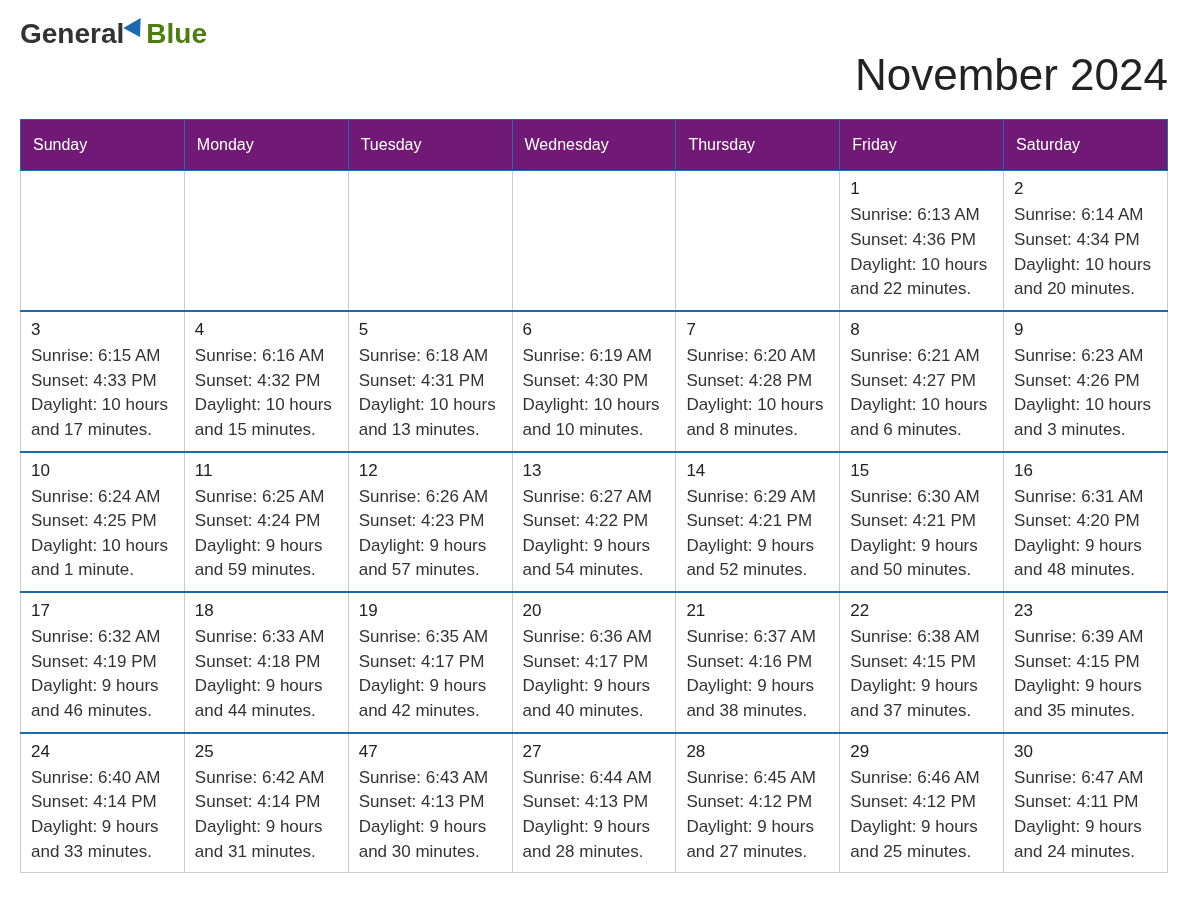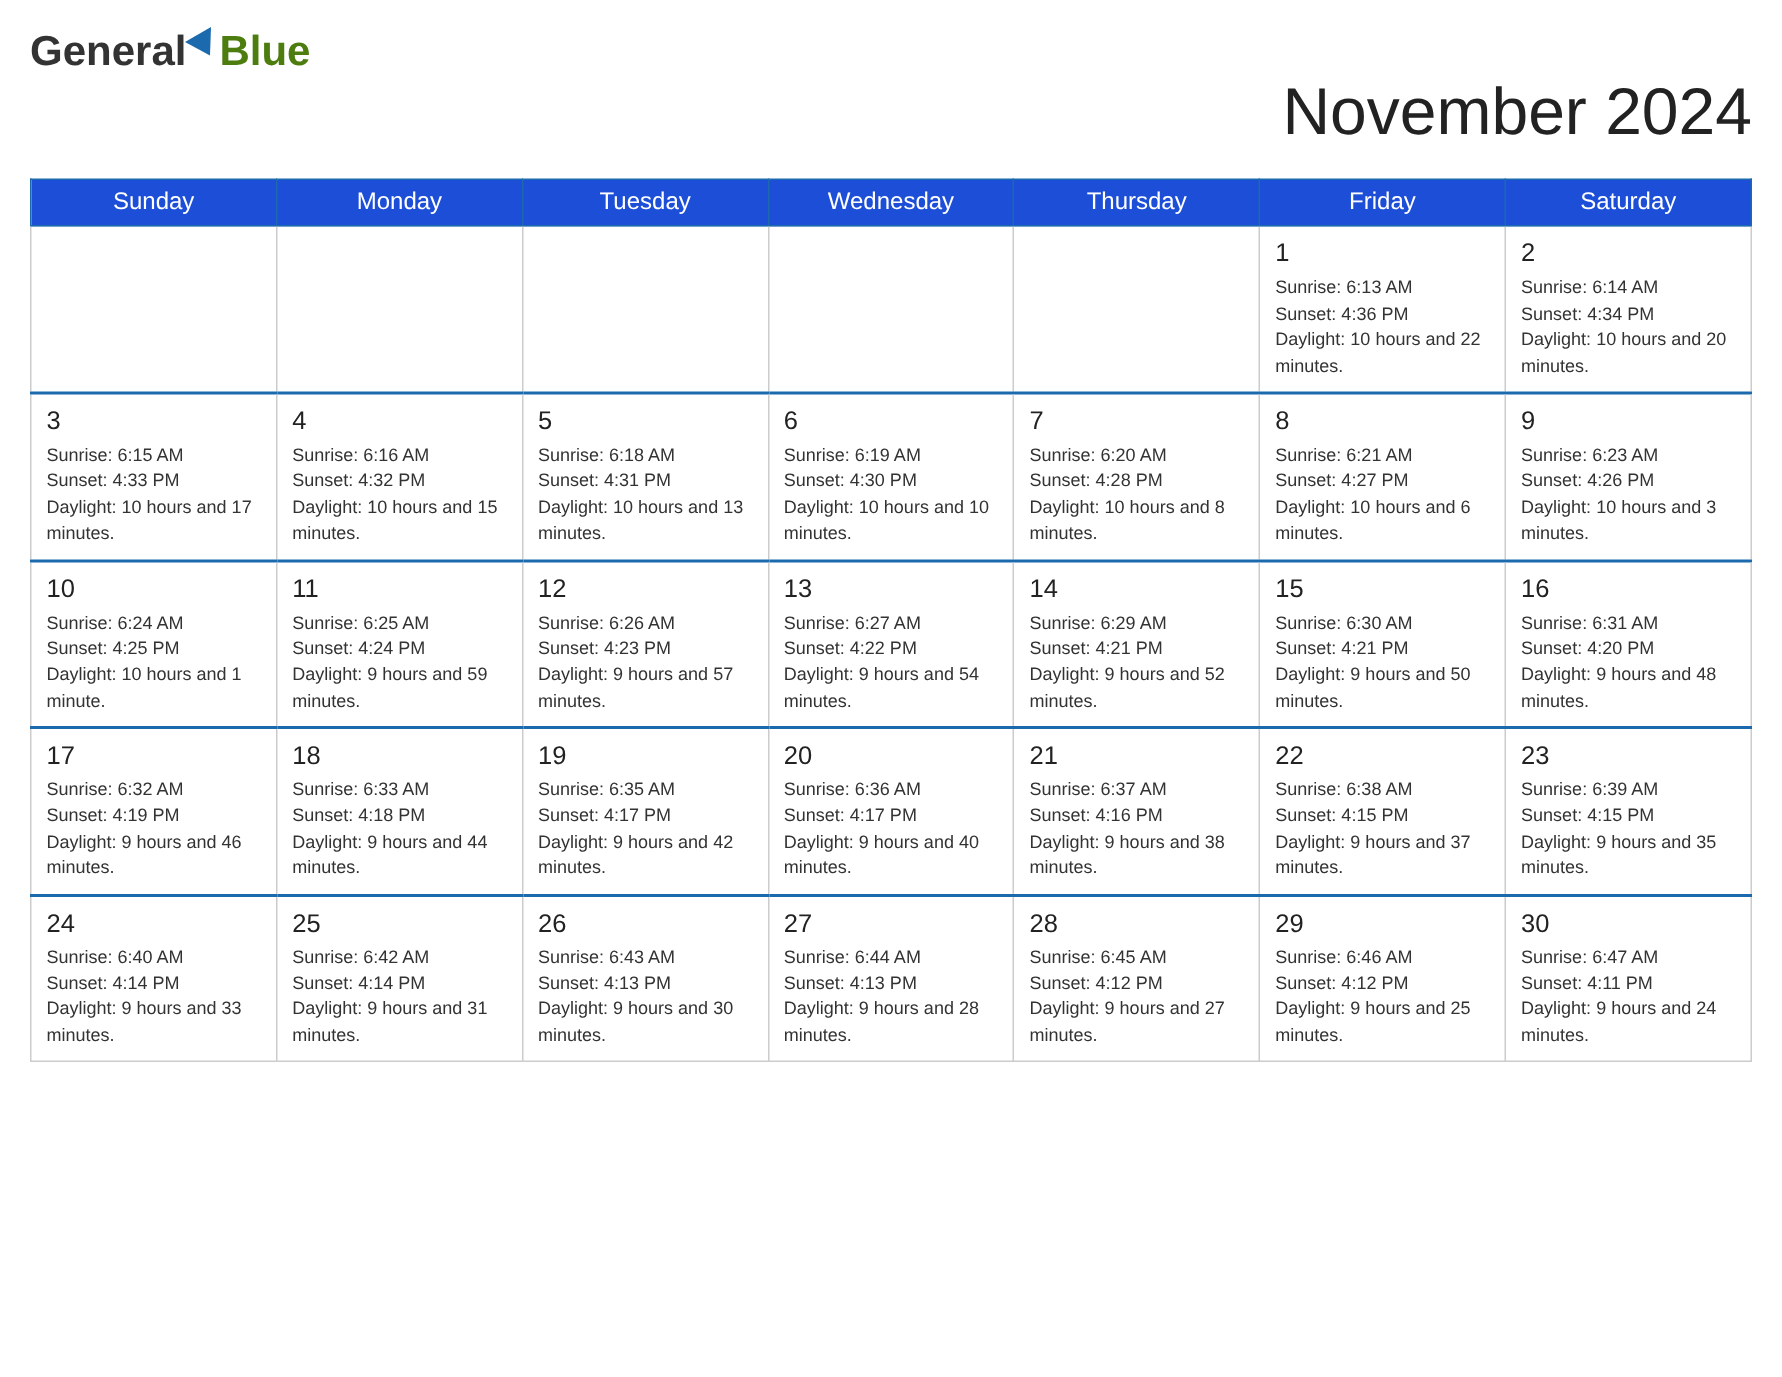--- a/index.html
+++ b/index.html
@@ -63,44 +63,44 @@
     .location-title {
       font-size: 22px;
       color: #444;
       margin-top: 4px;
     }
     .calendar-table {
       width: 100%;
       border-collapse: collapse;
     }
     .calendar-table th {
-      background: #1d4ed8;
+      background: #701a75;
       color: #fff;
       font-size: 16px;
       font-weight: normal;
-      padding: 6px 12px;
-      text-align: center;
+      padding: 16px 12px;
+      text-align: left;
       border: 1px solid #1a6aad;
     }
     .calendar-table td {
       border: 1px solid #ccc;
       vertical-align: top;
       padding: 8px 10px;
       width: 14.28%;
       min-height: 100px;
     }
     .day-number {
       font-size: 17px;
       color: #222;
       font-weight: normal;
       display: block;
       margin-bottom: 4px;
     }
     .day-info {
-      font-size: 12px;
+      font-size: 17px;
       color: #333;
       line-height: 1.45;
     }
     .empty-cell {
       background: #fff;
     }
     tr:nth-child(odd) td {
       background: #fff;
     }
     .row-border td {
@@ -245,21 +245,21 @@
       <tr class="row-border">
         <td>
           <span class="day-number">24</span>
           <div class="day-info">Sunrise: 6:40 AM<br>Sunset: 4:14 PM<br>Daylight: 9 hours and 33 minutes.</div>
         </td>
         <td>
           <span class="day-number">25</span>
           <div class="day-info">Sunrise: 6:42 AM<br>Sunset: 4:14 PM<br>Daylight: 9 hours and 31 minutes.</div>
         </td>
         <td>
-          <span class="day-number">26</span>
+          <span class="day-number">47</span>
           <div class="day-info">Sunrise: 6:43 AM<br>Sunset: 4:13 PM<br>Daylight: 9 hours and 30 minutes.</div>
         </td>
         <td>
           <span class="day-number">27</span>
           <div class="day-info">Sunrise: 6:44 AM<br>Sunset: 4:13 PM<br>Daylight: 9 hours and 28 minutes.</div>
         </td>
         <td>
           <span class="day-number">28</span>
           <div class="day-info">Sunrise: 6:45 AM<br>Sunset: 4:12 PM<br>Daylight: 9 hours and 27 minutes.</div>
         </td>

